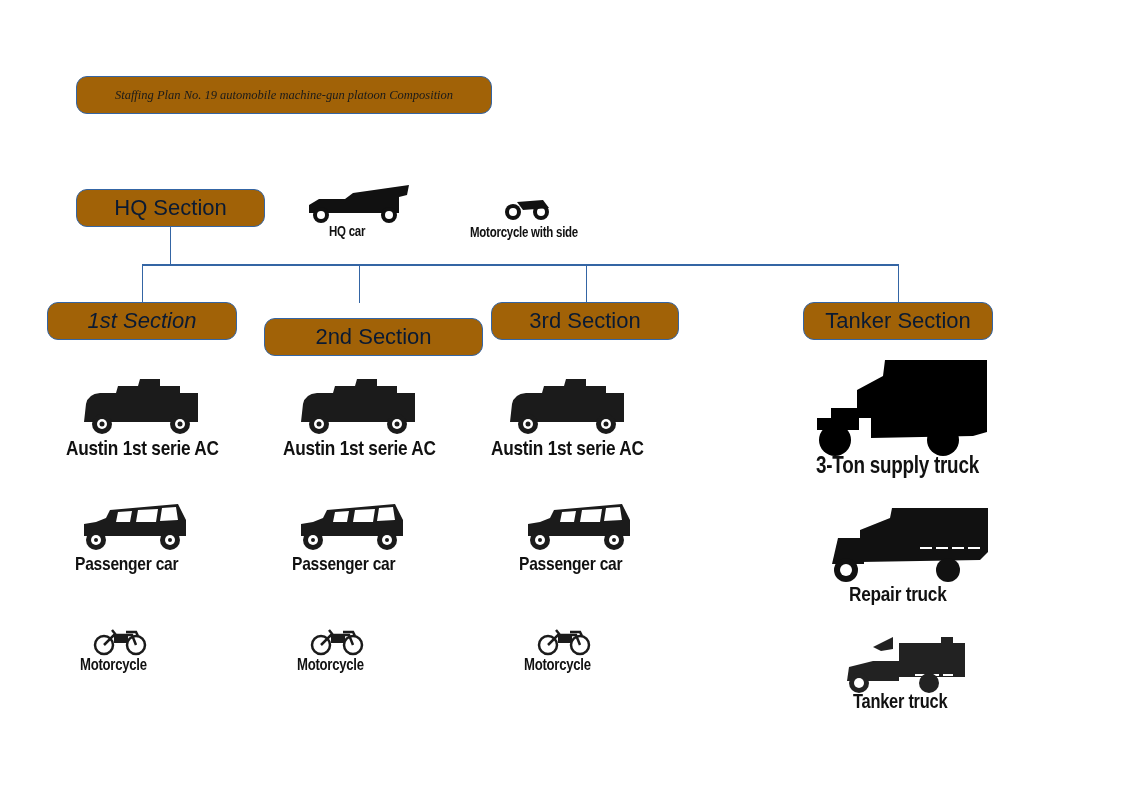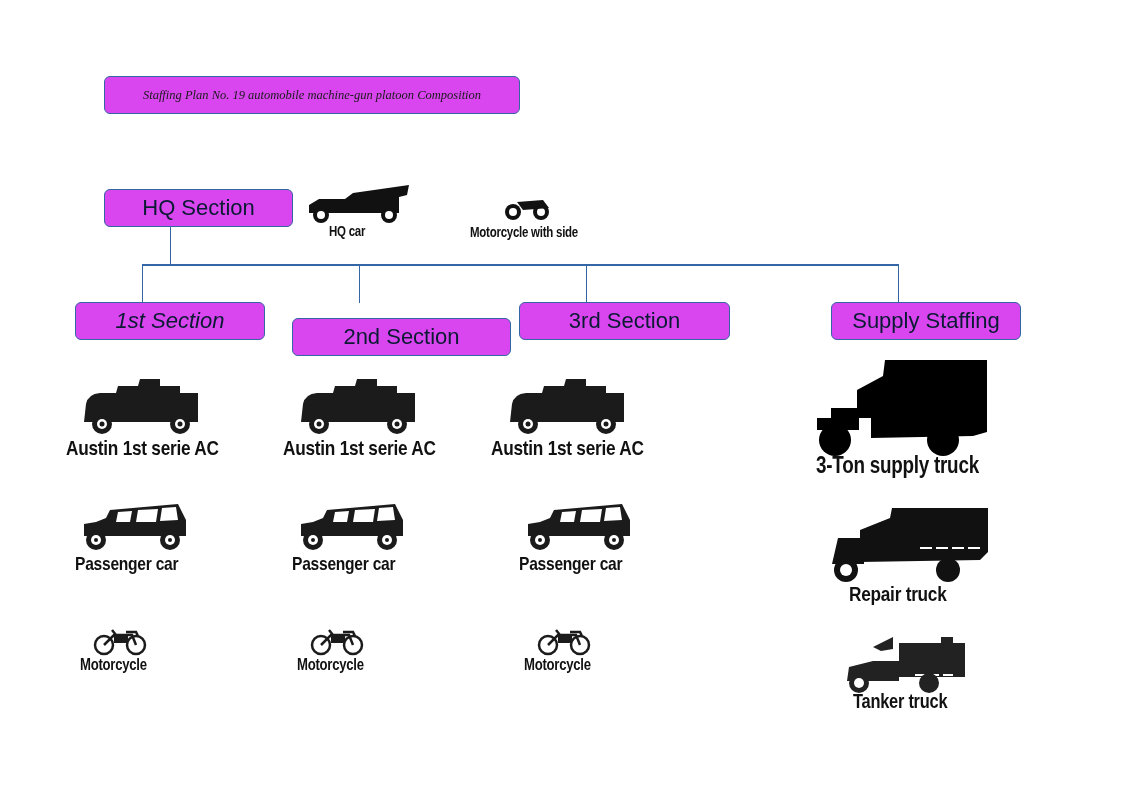--- a/index.html
+++ b/index.html
@@ -1,17 +1,17 @@
 <!DOCTYPE html>
 <html><head>
 <meta charset="utf-8">
 <style>
   html, body { margin:0; padding:0; background:#ffffff; }
   body { width:1123px; height:794px; position:relative; overflow:hidden; font-family:"Liberation Sans", sans-serif; }
-  .box { position:absolute; background:#d946ef; border:1px solid #3465a4; border-radius:6px; box-sizing:border-box; display:flex; align-items:center; justify-content:center; color:#0a1a33;margin-left:28px; }
+  .box { position:absolute; background:#a16207; border:1px solid #3465a4; border-radius:11px; box-sizing:border-box; display:flex; align-items:center; justify-content:center; color:#0a1a33; }
   .title-box { left:76px; top:76px; width:416px; height:38px; font-family:"Liberation Serif", serif; font-style:italic; font-size:12.5px; color:#1a1a1a; }
   .sec { height:38px; font-size:22px;text-align:center; }
   .line { position:absolute; background:#3465a4; }
   .lbl { position:absolute; font-family:"Liberation Sans", sans-serif; font-weight:bold; color:#111; white-space:nowrap; transform:scaleX(0.82); transform-origin:left top; letter-spacing:-0.3px; }
   .veh { position:absolute; }
   svg { display:block; }
 </style>
 </head>
 <body>
 
@@ -107,25 +107,25 @@
 <div class="line" style="left:359px;top:264px;width:1px;height:39px;"></div>
 <div class="line" style="left:586px;top:264px;width:1px;height:39px;"></div>
 <div class="line" style="left:898px;top:264px;width:1px;height:39px;"></div>
 
 <div class="box sec" style="left:47px;top:302px;width:190px;font-style:italic;">
     <span>1st Section</span>
   </div>
 <div class="box sec" style="left:264px;top:318px;width:219px;">
     <span>2nd Section</span>
   </div>
-<div class="box sec" style="left:491px;top:302px;width:211px;">
+<div class="box sec" style="left:491px;top:302px;width:188px;">
     <span>3rd Section</span>
   </div>
 <div class="box sec" style="left:803px;top:302px;width:190px;">
-    <span>Supply Staffing</span>
+    <span>Tanker Section</span>
   </div>
 
 <div class="veh" style="left:80px;top:376px;">
     <svg width="120" height="62">
       <use href="#s-armored"></use>
     </svg>
   </div>
 <div class="lbl" style="left:66px;top:436px;font-size:21px;">Austin 1st serie AC</div>
 <div class="veh" style="left:78px;top:500px;">
     <svg width="112" height="52">

